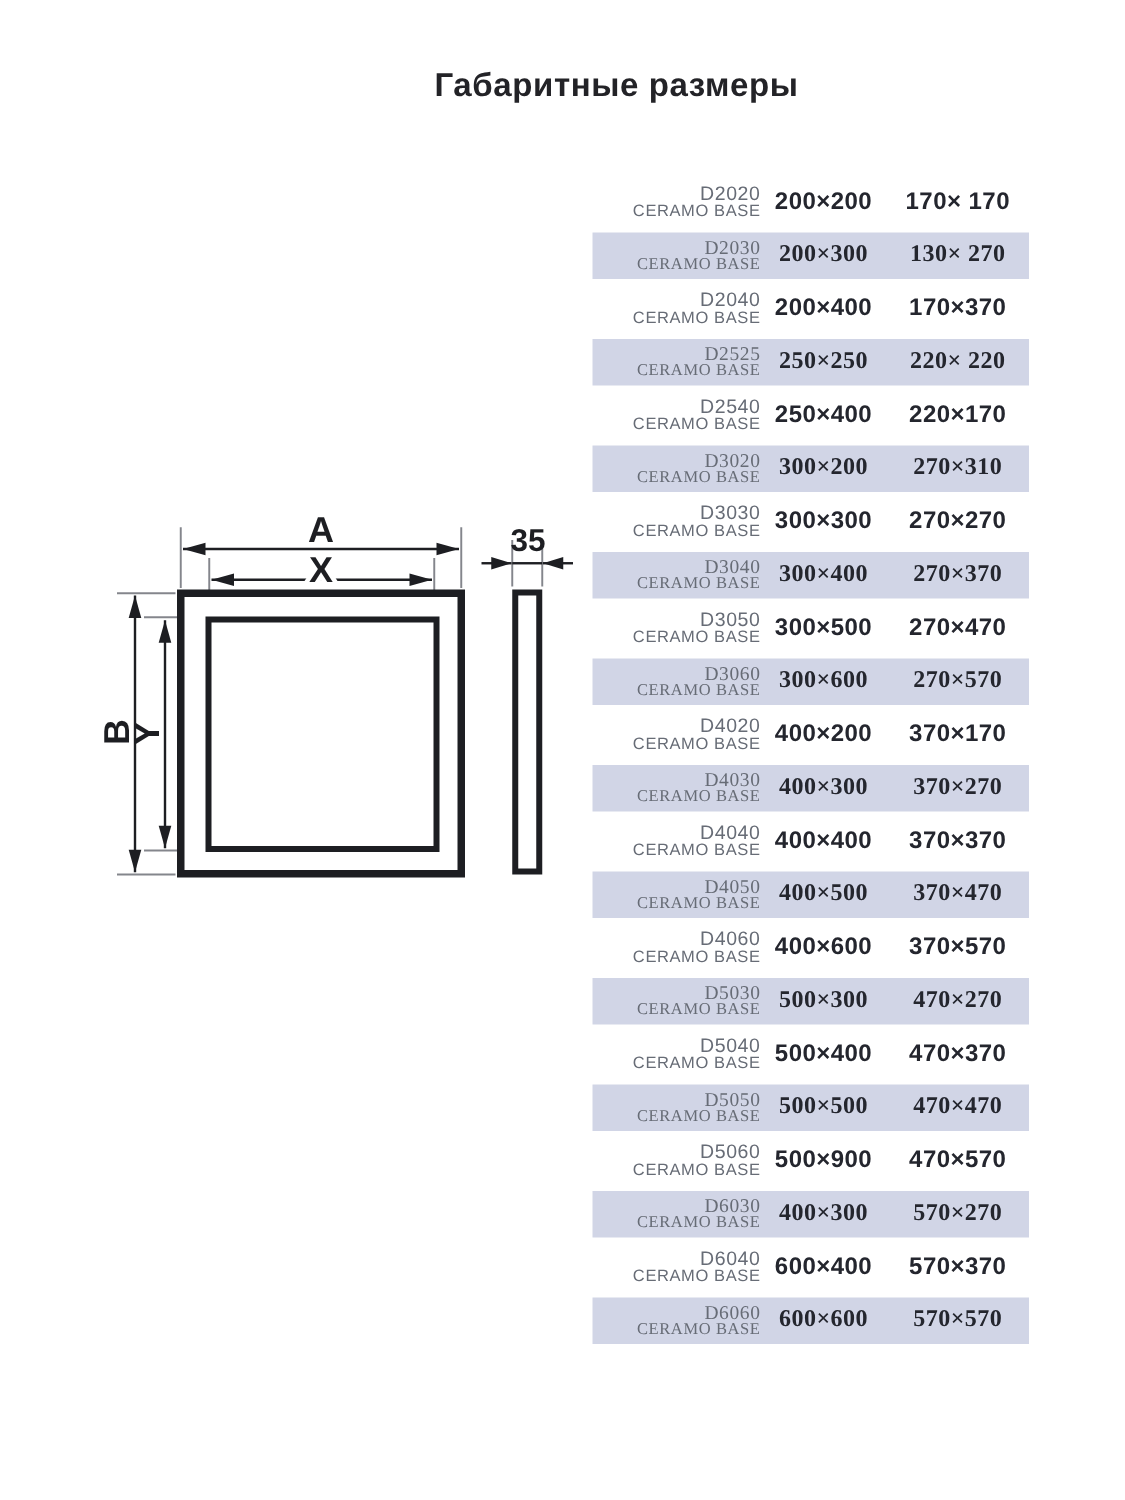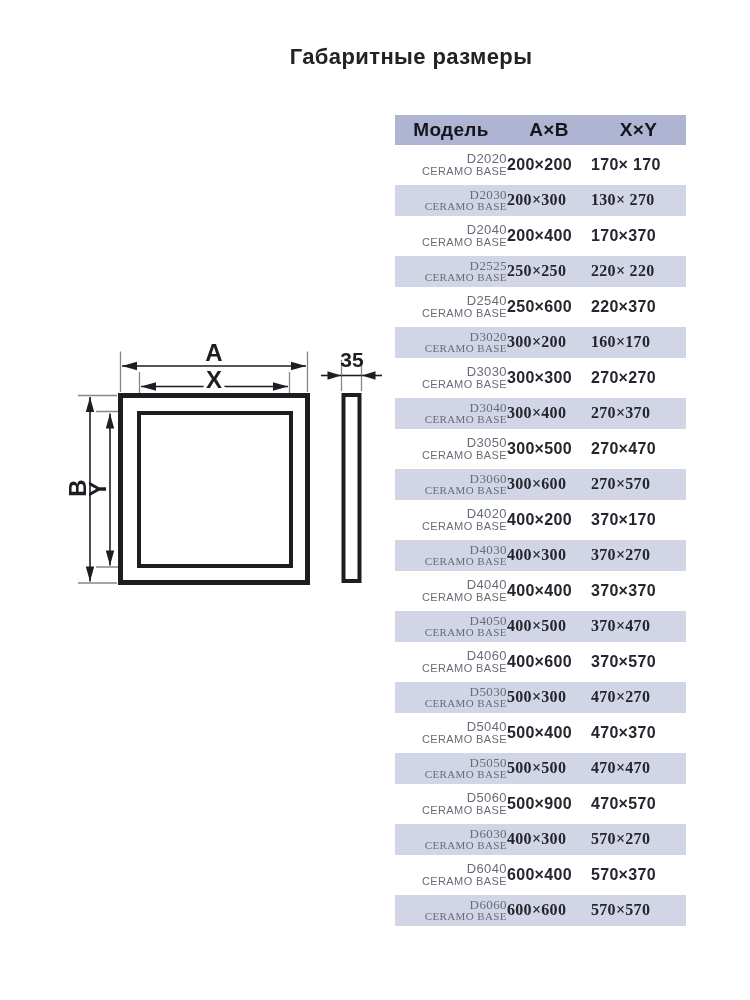--- a/index.html
+++ b/index.html
@@ -59,20 +59,21 @@
     color: var(--model-text, #676c76);
     letter-spacing: 0.4px;
   }
   .model-brand {
     display: block;
     font-size: 11px;
     color: var(--model-text, #676c76);
     letter-spacing: 0.4px;
   }
   .num-cell {
+    text-align: center;
     font-size: 16px;
     font-weight: 700;
     color: var(--number-text, #24262e);
     letter-spacing: 0.3px;
   }
 
   .dim-line { stroke: #1d1e22; stroke-width: 1.6; }
   .ext-line { stroke: #84868c; stroke-width: 1.3; }
   .arrow { fill: #1d1e22; }
   .frame { fill: #ffffff; stroke: #1d1e22; }
@@ -123,25 +124,20 @@
 
   <line class="dim-line" x1="321" y1="375.5" x2="341" y2="375.5"></line>
   <line class="dim-line" x1="341.5" y1="375.5" x2="361.5" y2="375.5"></line>
   <line class="dim-line" x1="362" y1="375.5" x2="382" y2="375.5"></line>
   <polygon class="arrow" points="341,375.5 327.5,371.3 327.5,379.7"></polygon>
   <polygon class="arrow" points="362,375.5 375.5,371.3 375.5,379.7"></polygon>
   <text class="dim-label" x="352" y="367" font-size="21" text-anchor="middle">35</text>
 </svg>
 
 <div class="size-table">
-  <div class="table-header">
-    <div class="hcell">Модель</div>
-    <div class="hcell">A×B</div>
-    <div class="hcell">X×Y</div>
-  </div>
   <div class="table-body">
       <div class="trow">
     <div class="model-cell">
       <span class="model-code">D2020</span>
       <span class="model-brand">CERAMO BASE</span>
     </div>
     <div class="num-cell">200×200</div>
     <div class="num-cell">170× 170</div>
   </div>
       <div class="trow alt">
@@ -166,30 +162,30 @@
       <span class="model-brand">CERAMO BASE</span>
     </div>
     <div class="num-cell">250×250</div>
     <div class="num-cell">220× 220</div>
   </div>
       <div class="trow">
     <div class="model-cell">
       <span class="model-code">D2540</span>
       <span class="model-brand">CERAMO BASE</span>
     </div>
-    <div class="num-cell">250×600</div>
-    <div class="num-cell">220×370</div>
+    <div class="num-cell">250×400</div>
+    <div class="num-cell">220×170</div>
   </div>
       <div class="trow alt">
     <div class="model-cell">
       <span class="model-code">D3020</span>
       <span class="model-brand">CERAMO BASE</span>
     </div>
     <div class="num-cell">300×200</div>
-    <div class="num-cell">160×170</div>
+    <div class="num-cell">270×310</div>
   </div>
       <div class="trow">
     <div class="model-cell">
       <span class="model-code">D3030</span>
       <span class="model-brand">CERAMO BASE</span>
     </div>
     <div class="num-cell">300×300</div>
     <div class="num-cell">270×270</div>
   </div>
       <div class="trow alt">

